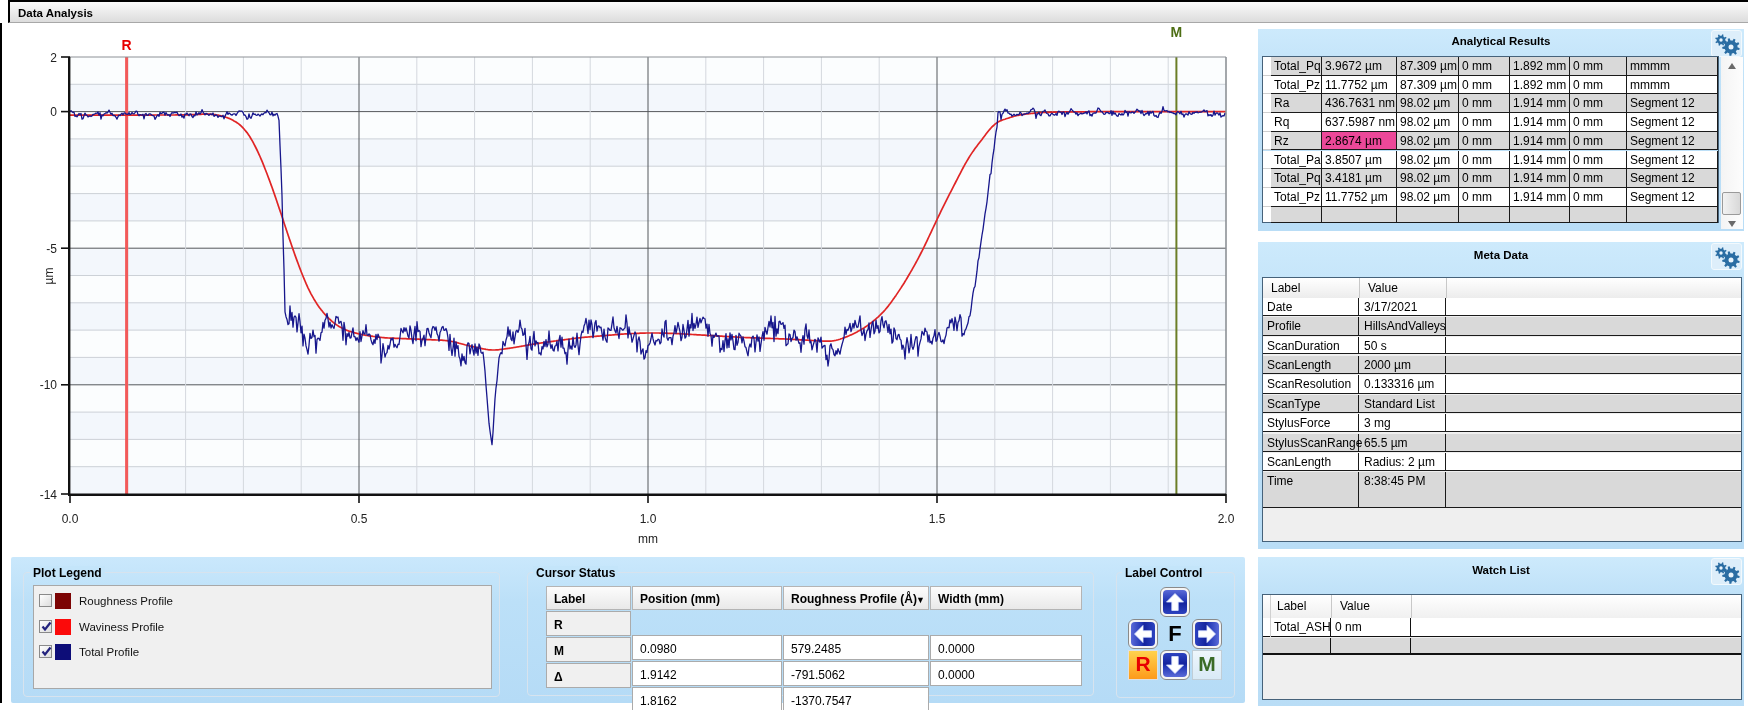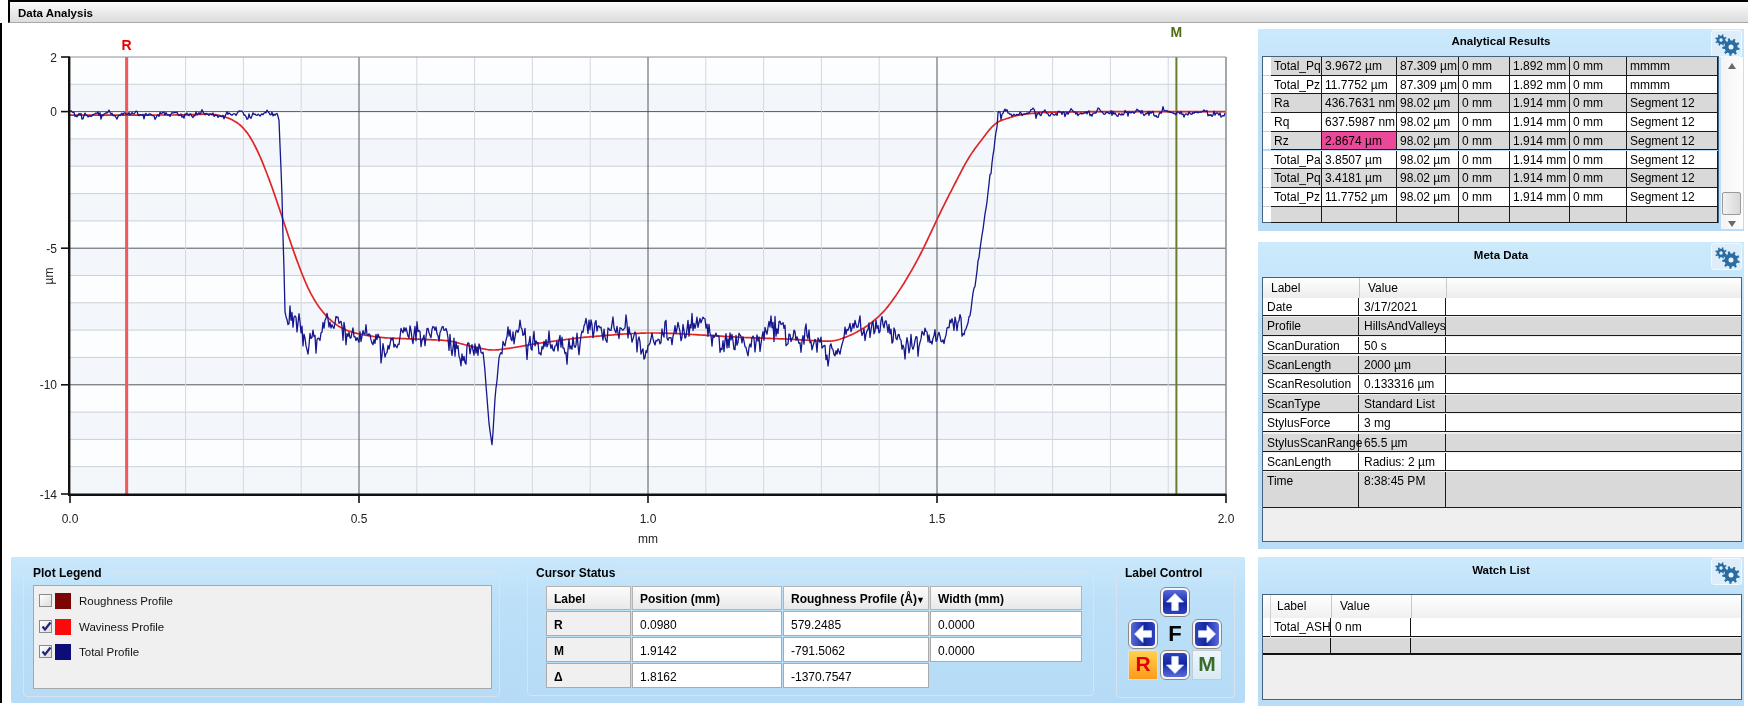--- a/index.html
+++ b/index.html
@@ -9,21 +9,21 @@
 .curlab { font-family:"Liberation Sans",sans-serif; font-size:14px; font-weight:bold; }
 .blpanel { position:absolute; left:11px; top:557px; width:1234px; height:146px; background:linear-gradient(#cae8fc,#bce0f8 30%,#b5dbf6); border-radius:2px; }
 .gbox { position:absolute; border:1px solid #d7e3ee; border-radius:4px; }
 .gboxlab { position:absolute; top:-8px; font-size:12px; font-weight:bold; color:#000; background:transparent; padding:0 3px; }
 .legendbox { position:absolute; left:33px; top:585px; width:459px; height:104px; background:#f0f0f0; border:1px solid #a8a8a8; }
 .cb { position:absolute; width:13px; height:13px; background:linear-gradient(135deg,#fff,#ddd); border:1px solid #8a8a8a; }
 .sw { position:absolute; width:16px; height:16px; }
 .legtxt { position:absolute; font-size:11.5px; color:#111; }
 .cshd { position:absolute; background:linear-gradient(#fcfcfc,#e9e9e9); border:1px solid #b4b4b4; font-weight:bold; font-size:12px; padding:5px 0 0 7px; color:#000; white-space:nowrap; }
 .cslab { position:absolute; background:#f0f0f0; border:1px solid #ababab; font-weight:bold; font-size:12px; padding:6px 0 0 7px; color:#000; }
-.csval { position:absolute; background:#fff; border:1px solid #ababab; font-size:12px; padding:6px 0 0 7px; color:#000; }
+.csval { position:absolute; background:#fff; border:1px solid #ababab; font-size:12px; padding:6px 0 0 7px; color:#000;margin-top:24px; }
 .bluebtn { position:absolute; width:30px; height:30px; border:1px solid #8a8a8a; border-radius:6px; background:#f5f5f5; padding:2px; }
 .bluebtn svg { display:block; background:linear-gradient(#5a6ad8,#2136b4 45%,#14249e 55%,#2d43c0); border-radius:4px; }
 .fbtn { position:absolute; width:30px; height:30px; font-size:22px; font-weight:bold; color:#000; text-align:center; padding-top:2px; }
 .rbtn { position:absolute; width:30px; height:30px; background:linear-gradient(#ffd24d,#fd9a1b); border:1px solid #e0e0e0; font-size:21px; font-weight:bold; color:#e80000; text-align:center; padding-top:1px; }
 .mbtn { position:absolute; width:30px; height:30px; background:linear-gradient(#eef6fc,#d9eaf6); border:1px solid #c0cdd6; font-size:21px; font-weight:bold; color:#3a6b28; text-align:center; padding-top:1px; }
 .rpanel { position:absolute; left:1258px; width:486px; background:linear-gradient(#cdeafc,#bfe1f8 25%,#b9ddf6); }
 .ptitle { position:absolute; width:100%; text-align:center; font-weight:bold; font-size:11.5px; color:#000; }
 .gearbtn { position:absolute; width:31px; height:27px; background:#ddeefa; border:1px solid #f2f9fd; border-radius:3px; }
 .acell { position:absolute; font-size:12px; color:#000; padding:2px 0 0 3px; border-right:1px solid #1a1a1a; border-bottom:1px solid #1a1a1a; overflow:hidden; white-space:nowrap; }
 .anframe { position:absolute; left:1262px; top:56px; width:457px; height:167px; border:1px solid #46627a; }

